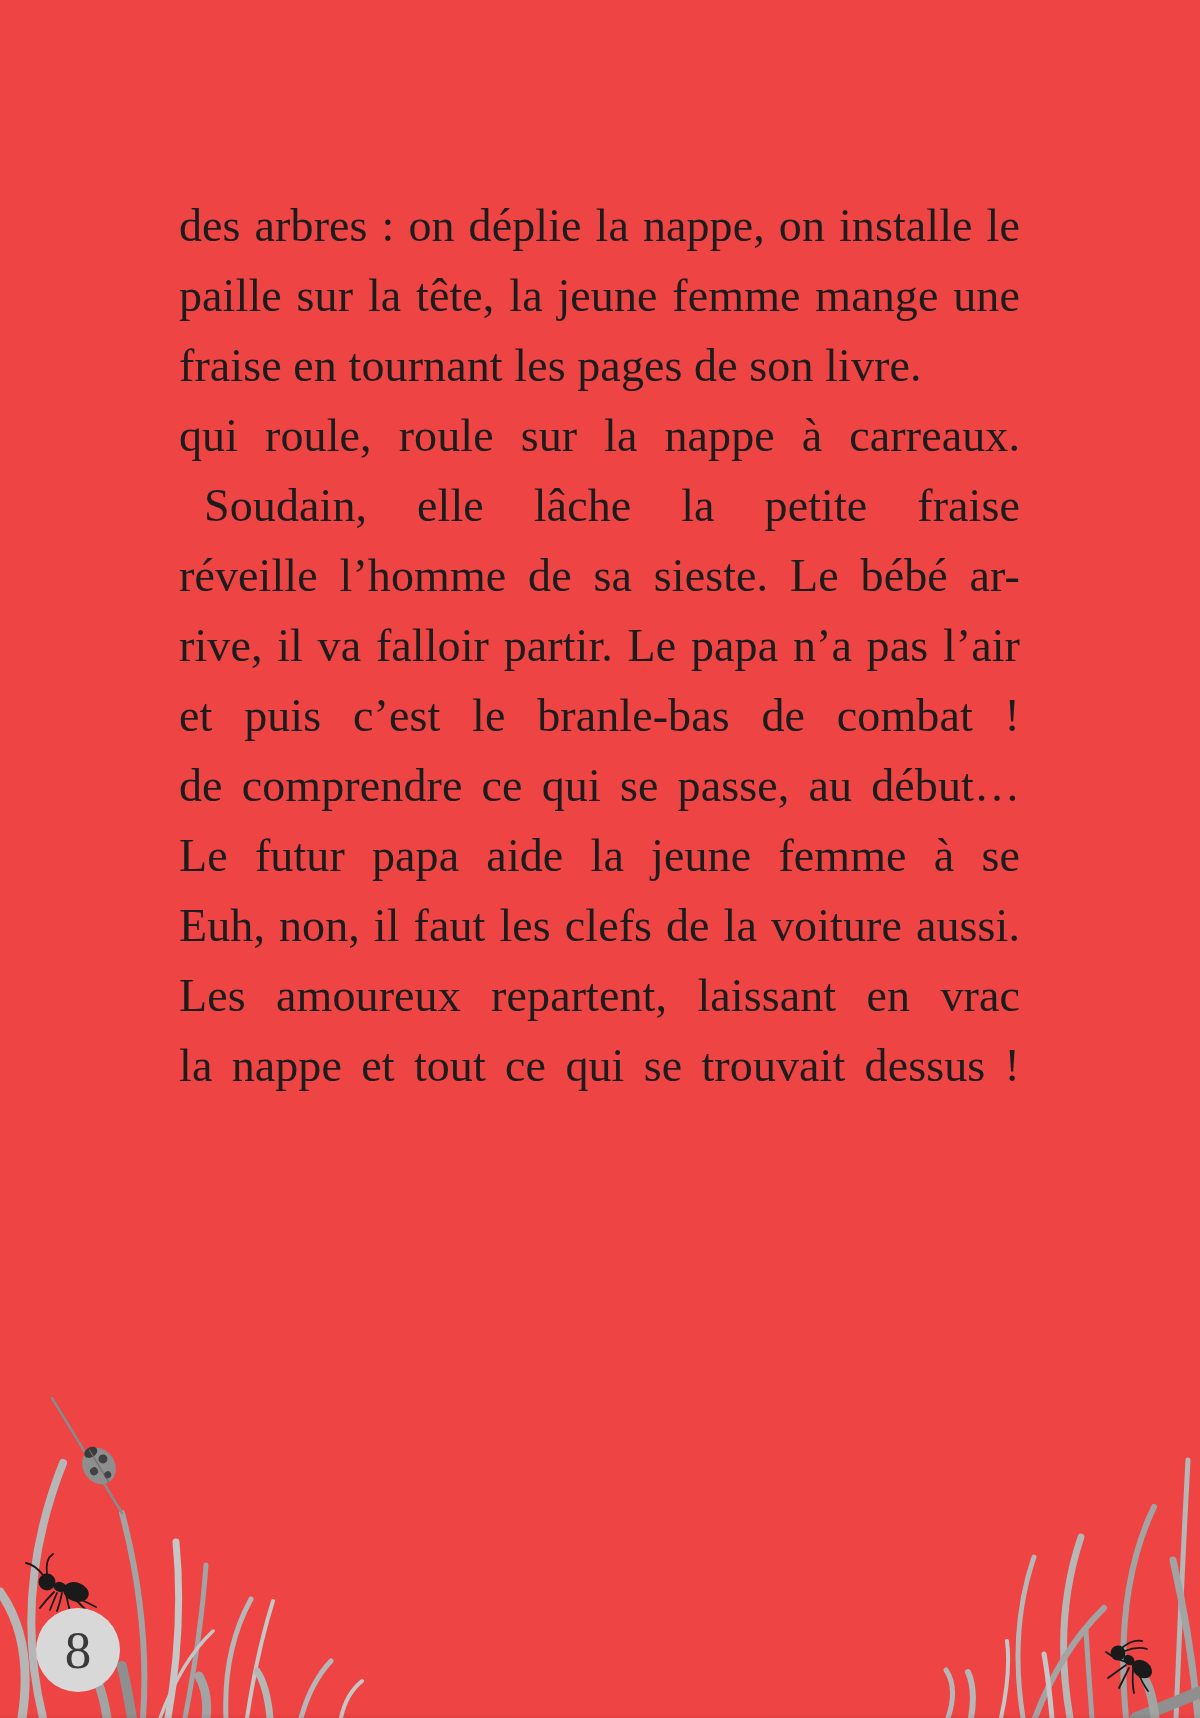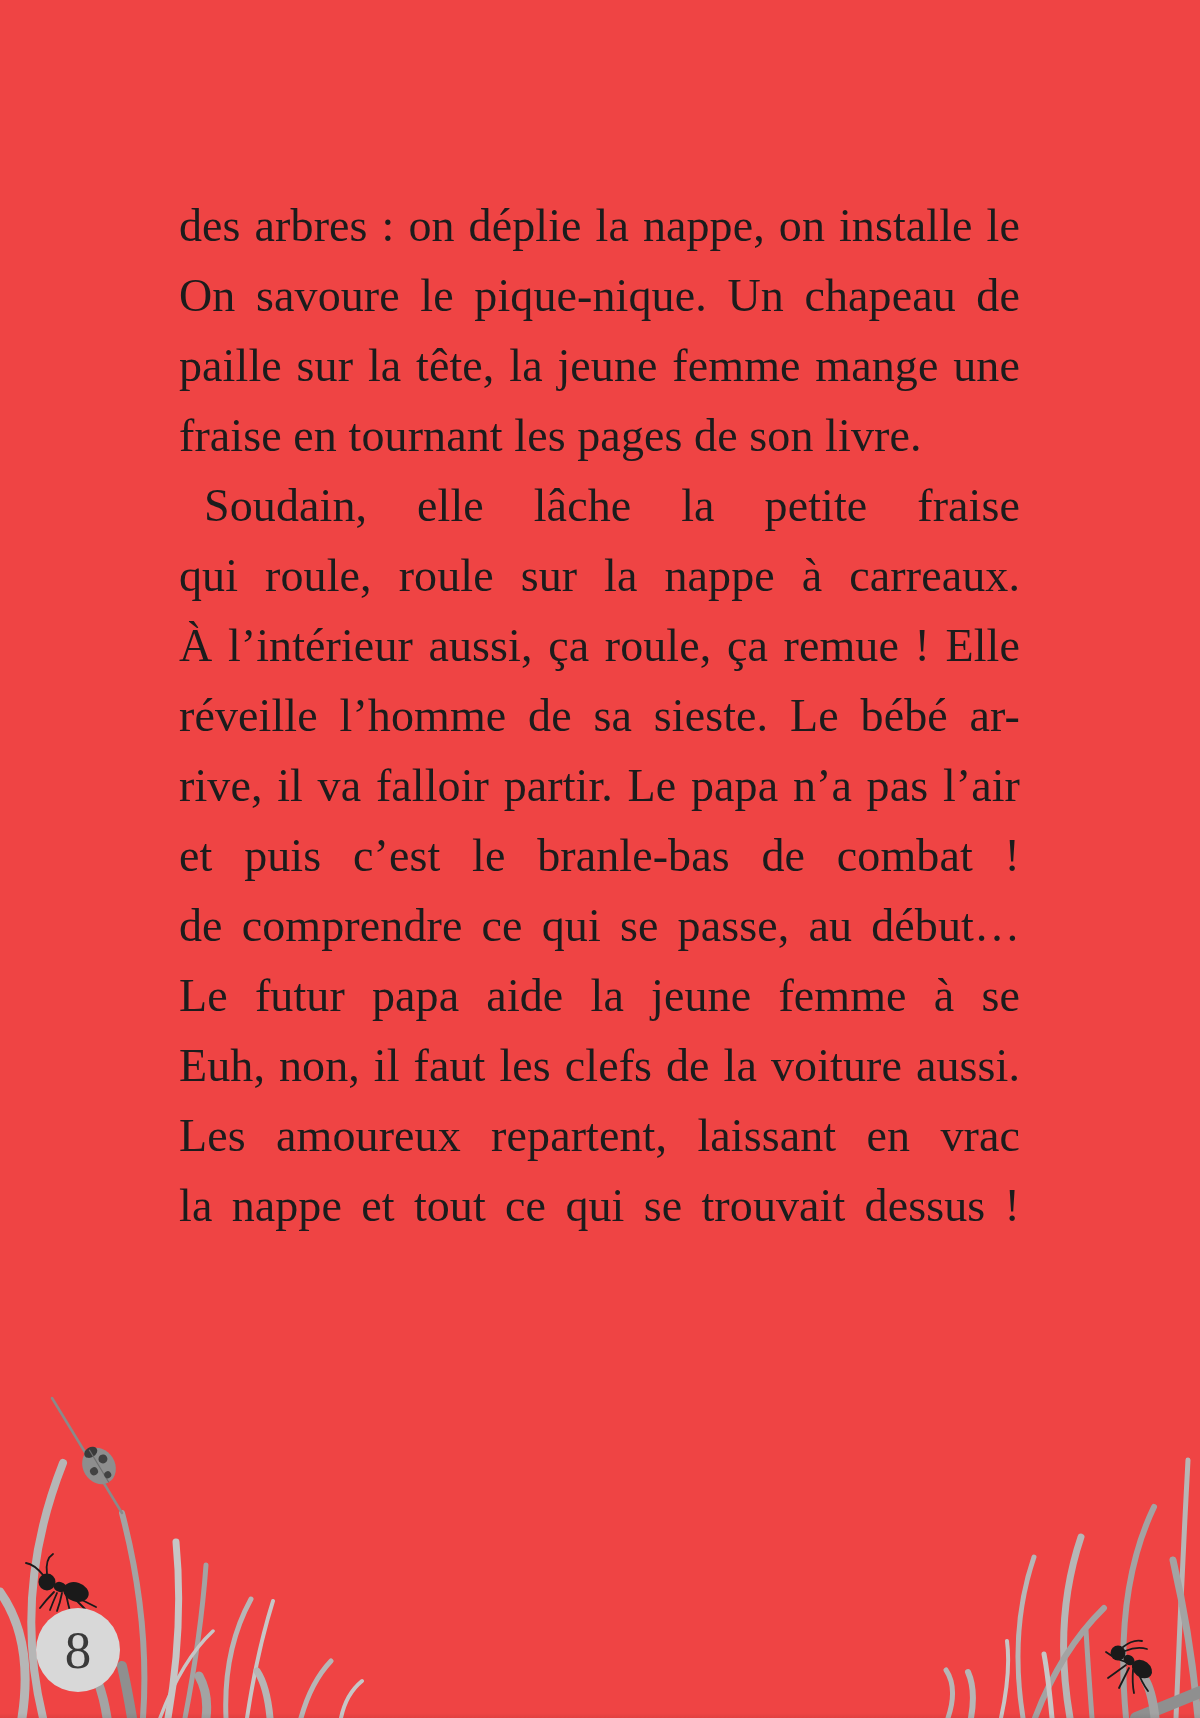--- a/index.html
+++ b/index.html
@@ -55,26 +55,24 @@
     background:linear-gradient(to bottom, rgba(0,0,0,0), rgba(0,0,0,0.06));
   }
 </style>
 </head>
 <body>
 
 <div class="page">
 
   <div class="textblock">
     <div class="line j">des arbres : on déplie la nappe, on installe le</div>
-    <div class="line j">On savoure le pique-nique. Un chapeau de</div>
     <div class="line j">paille sur la tête, la jeune femme mange une</div>
     <div class="line">fraise en tournant les pages de son livre.</div>
+    <div class="line j">qui roule, roule sur la nappe à carreaux.</div>
     <div class="line j indent">Soudain, elle lâche la petite fraise</div>
-    <div class="line j">qui roule, roule sur la nappe à carreaux.</div>
-    <div class="line j">À l’intérieur aussi, ça roule, ça remue ! Elle</div>
     <div class="line j">réveille l’homme de sa sieste. Le bébé ar-</div>
     <div class="line j">rive, il va falloir partir. Le papa n’a pas l’air</div>
     <div class="line j">et puis c’est le branle-bas de combat !</div>
     <div class="line j">de comprendre ce qui se passe, au début…</div>
     <div class="line j">Le futur papa aide la jeune femme à se</div>
     <div class="line j">Euh, non, il faut les clefs de la voiture aussi.</div>
     <div class="line j">Les amoureux repartent, laissant en vrac</div>
     <div class="line j">la nappe et tout ce qui se trouvait dessus !</div>
   </div>
 

